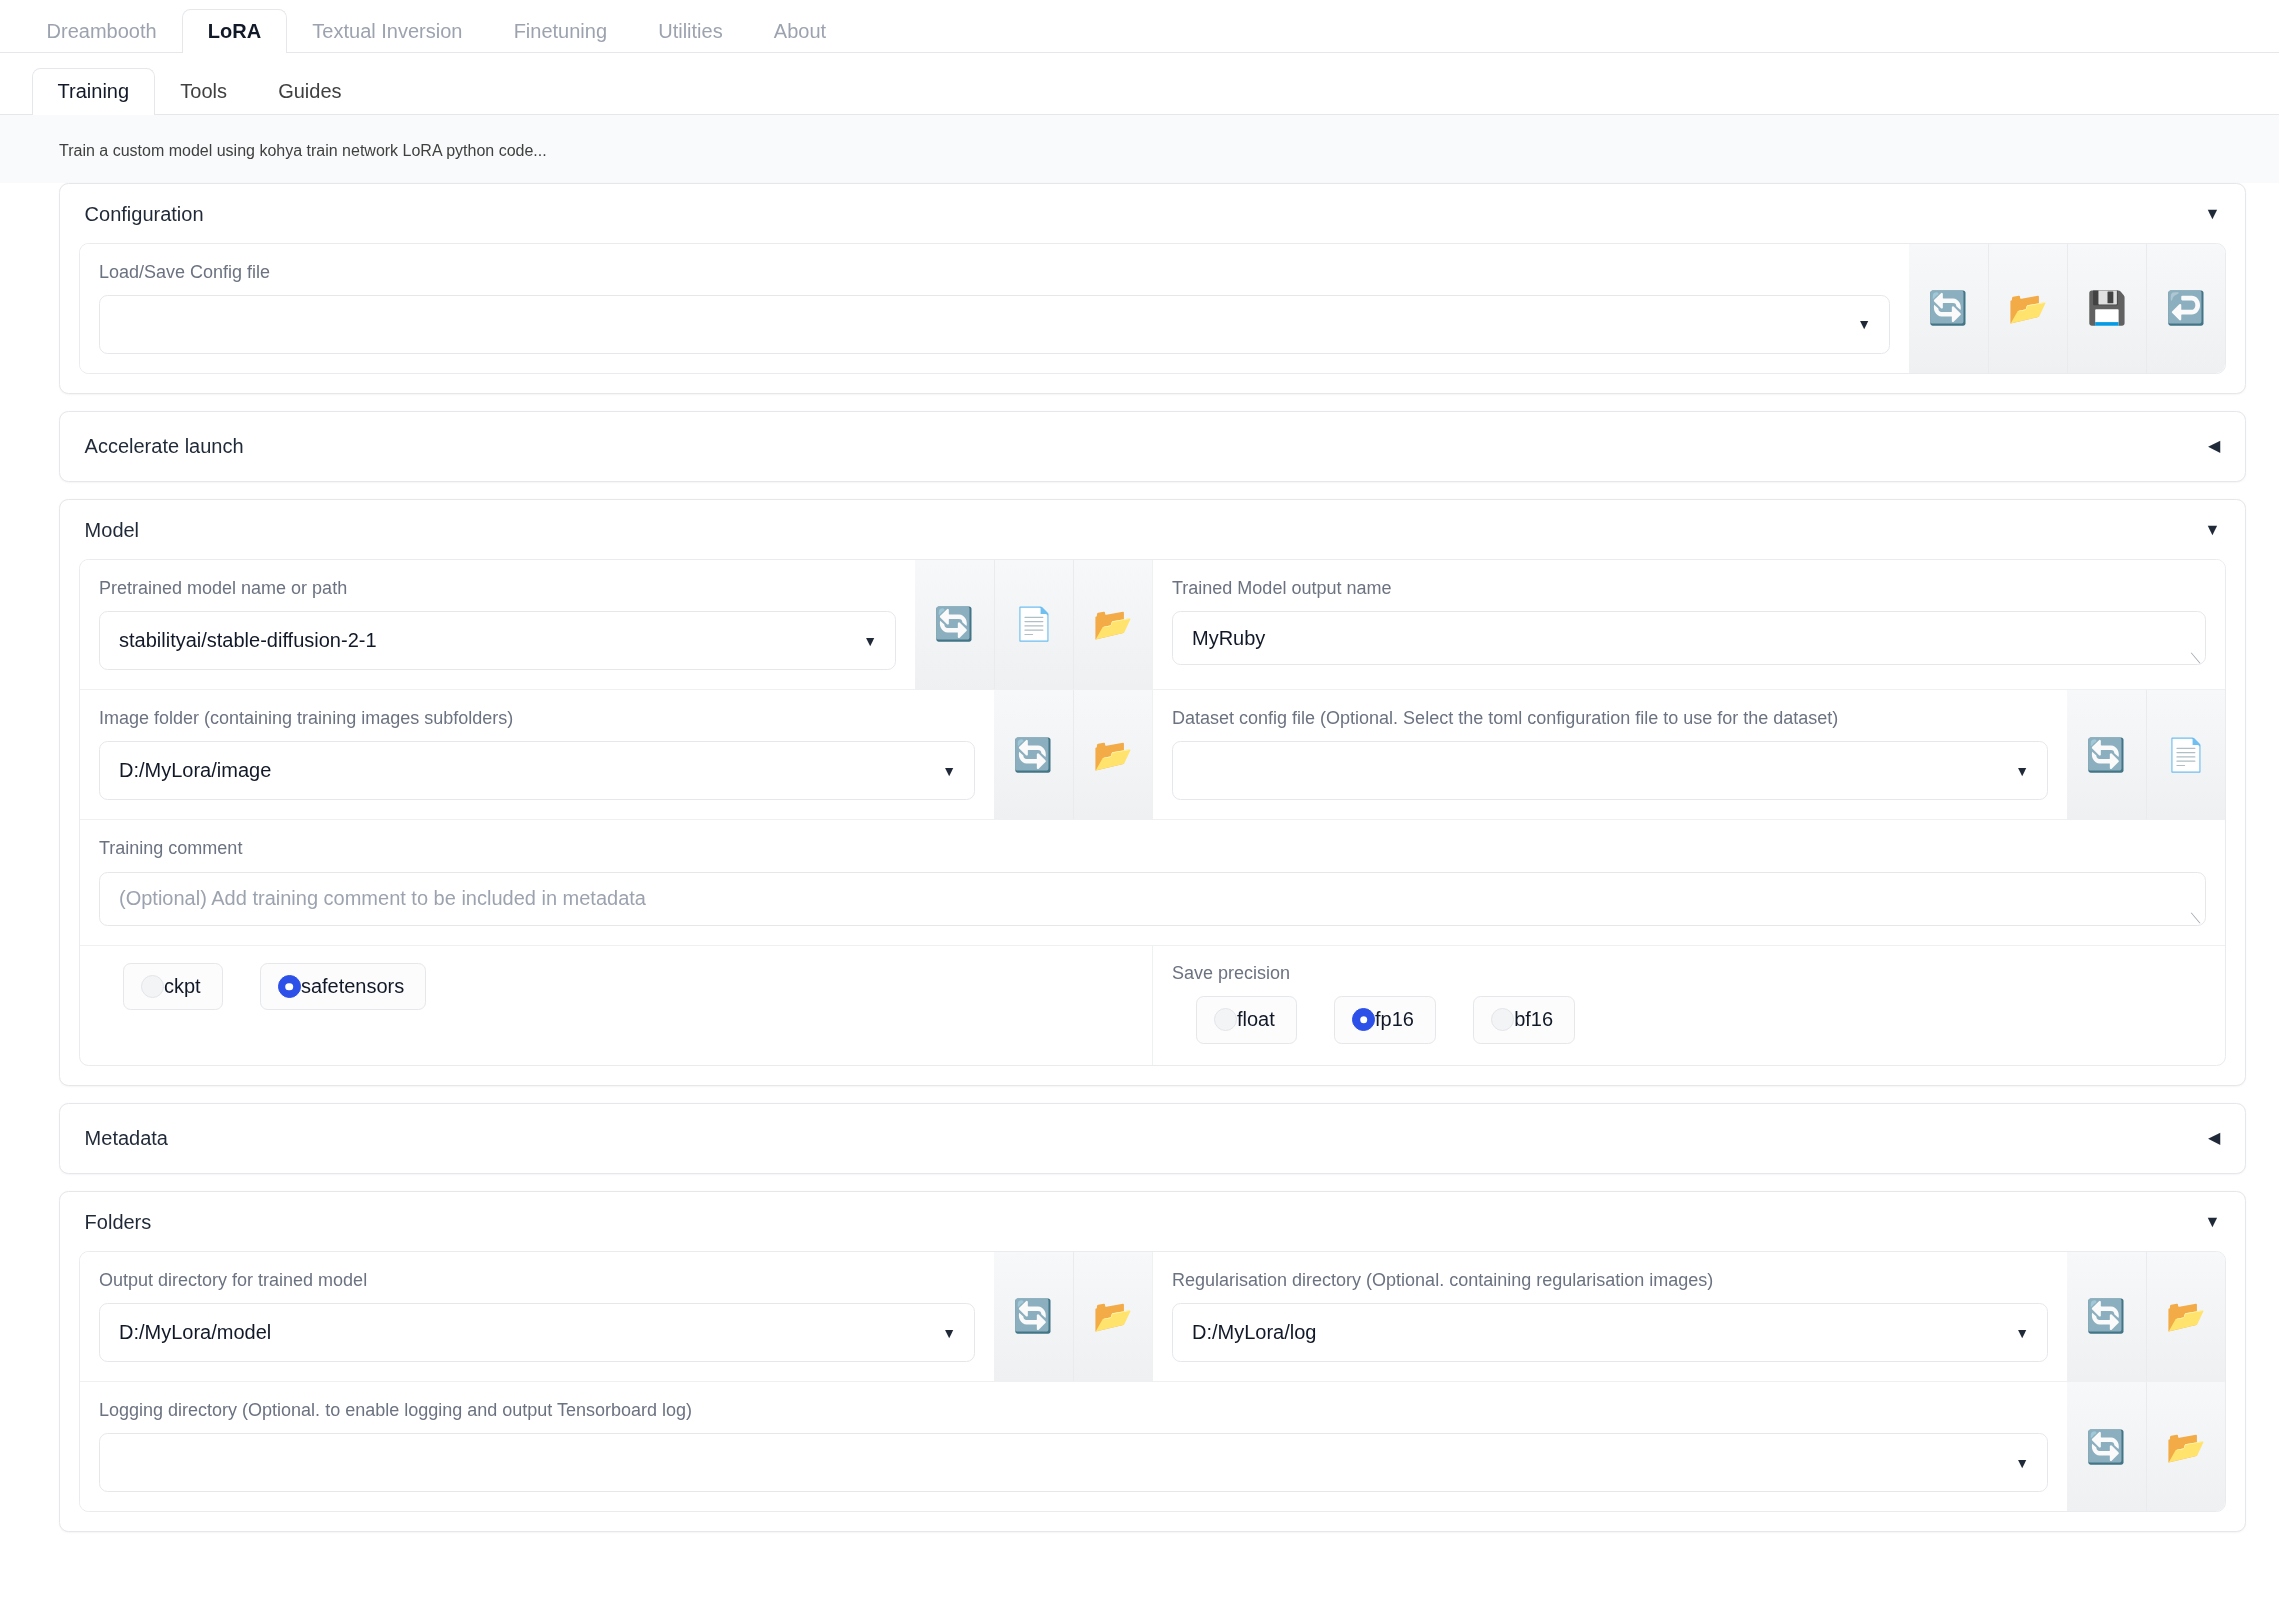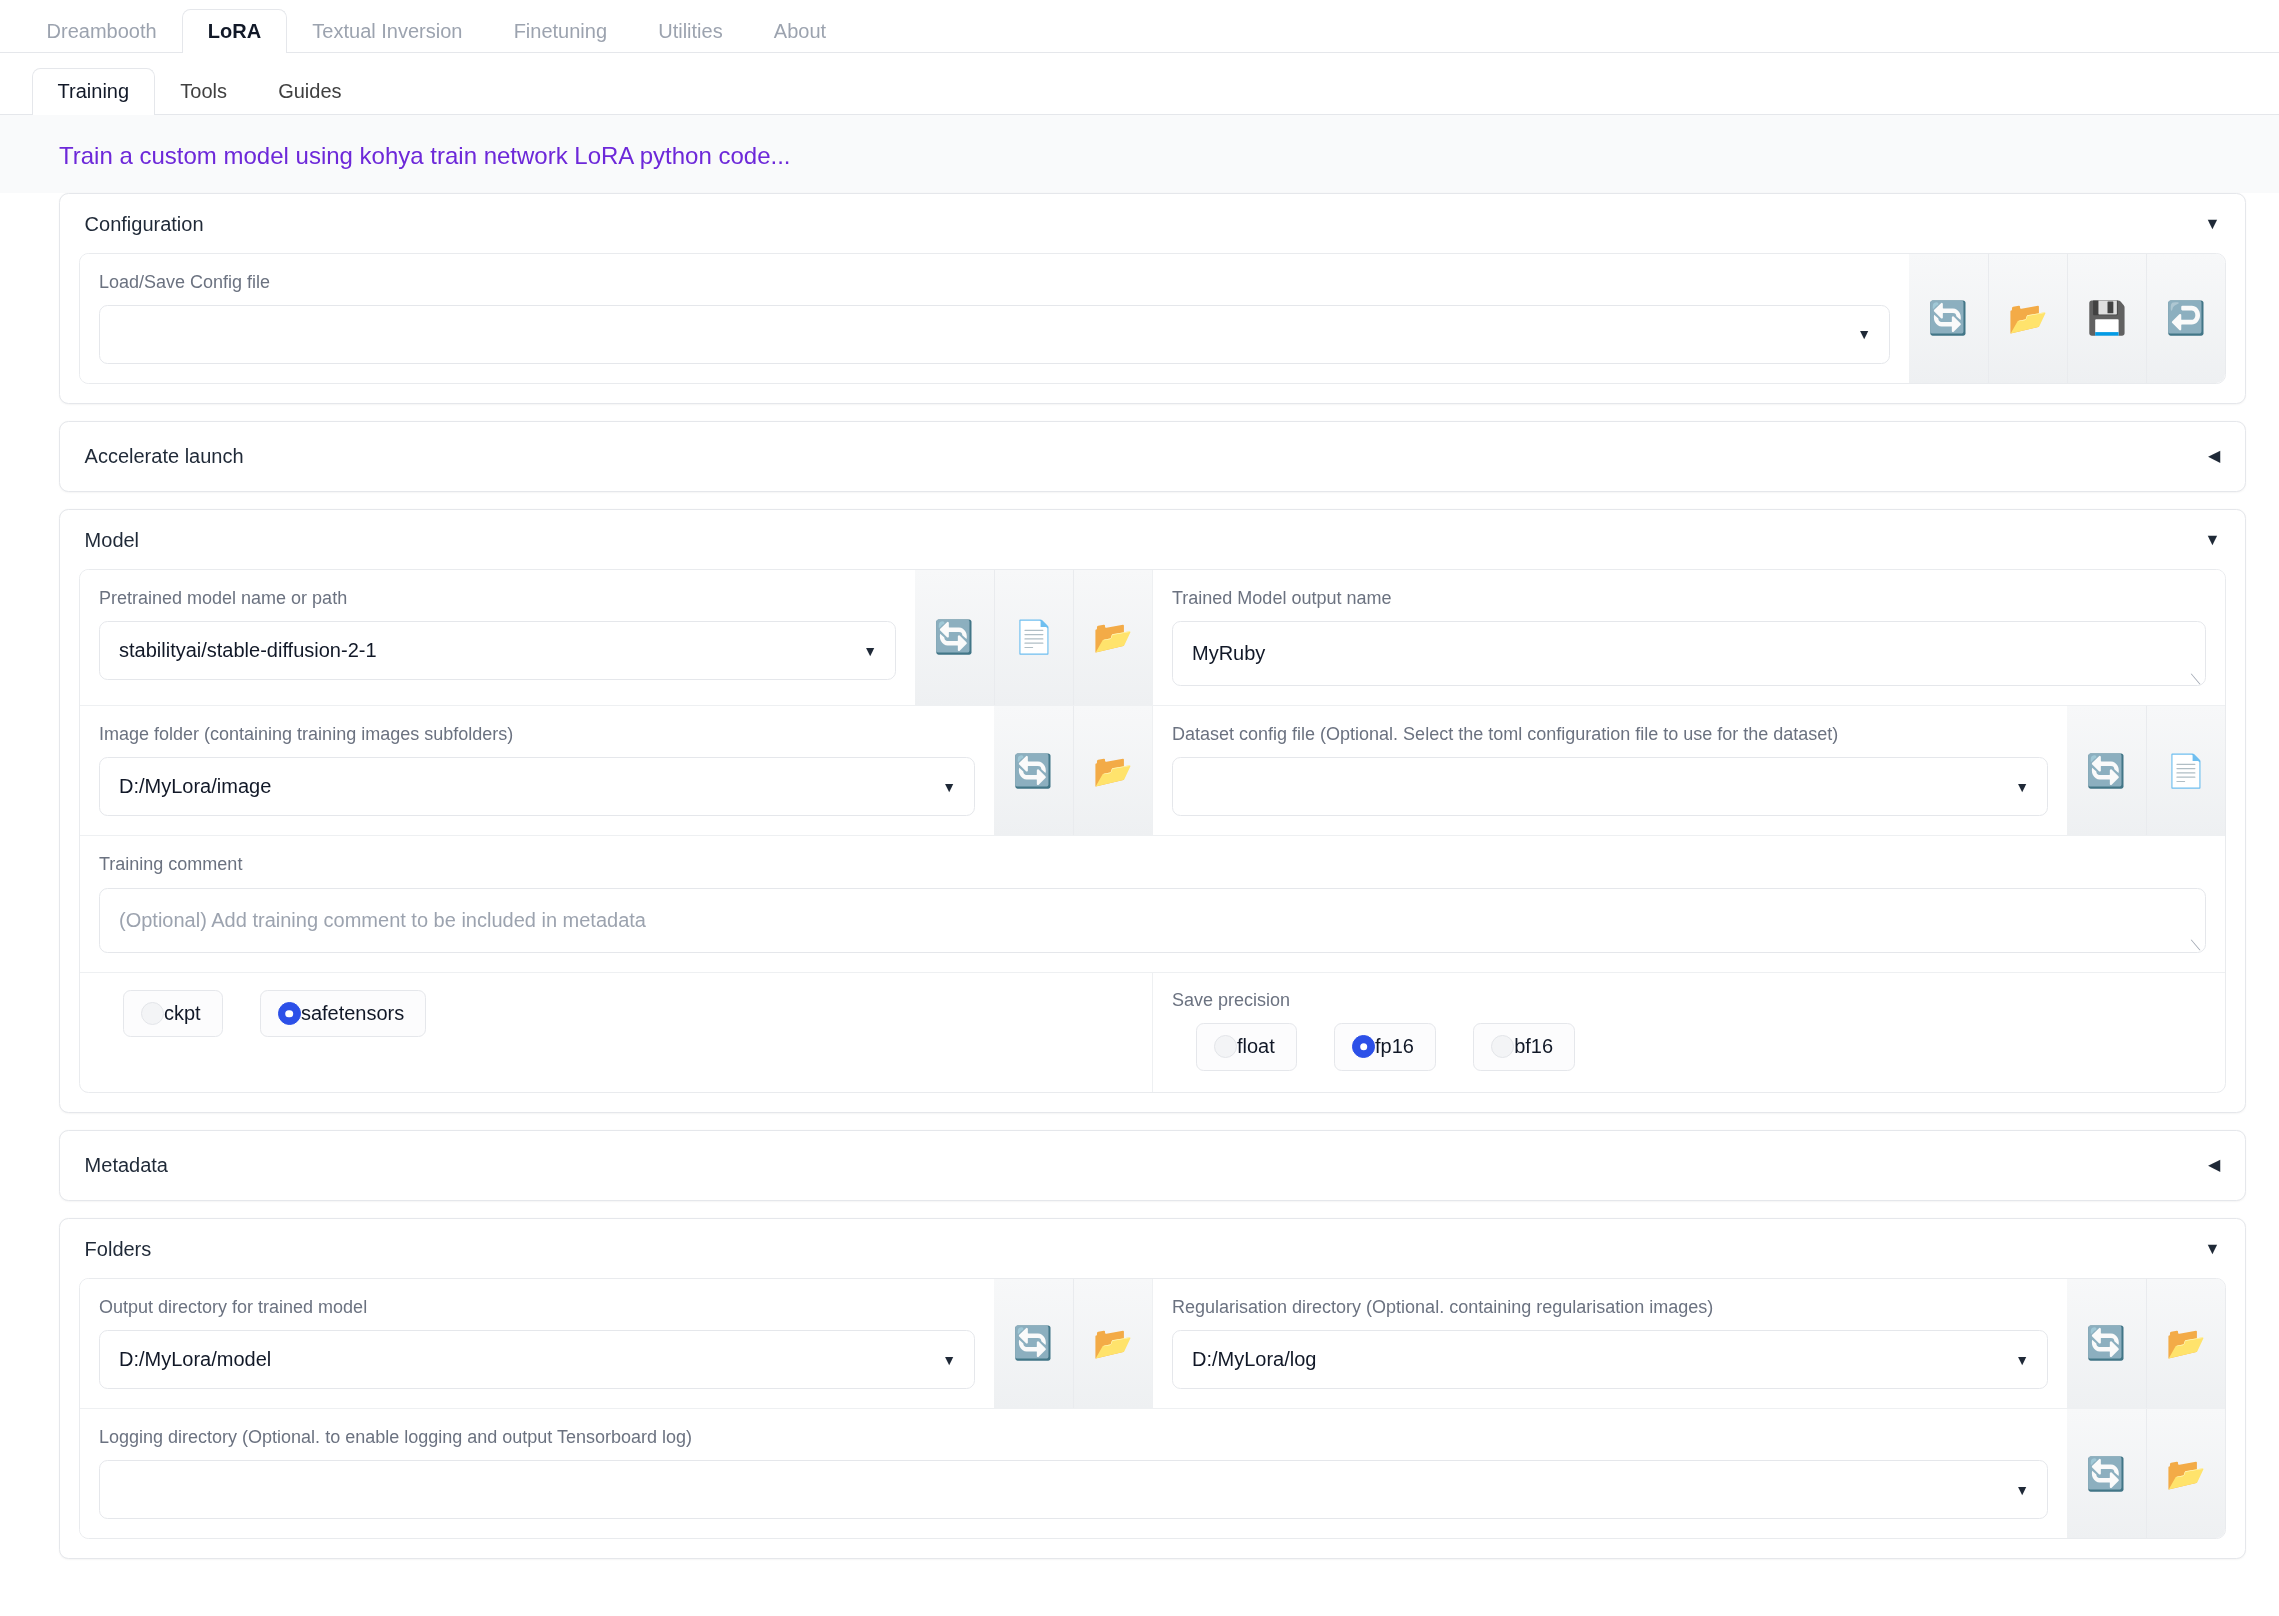--- a/index.html
+++ b/index.html
@@ -70,22 +70,22 @@
   }
 
   
   .page {
     padding: 0 0 0 0;
     background: #ffffff;
     height: calc(1616px - 49px - 62px);
     overflow: hidden;
   }
   .intro {
-    font-size: 24px;
-    color: #6d28d9;
+    font-size: 16px;
+    color: #404040;
     padding: 26.5px 0 23px 59px;
     background: #f9fafb;
   }
 
   
   .accordion {
     margin: 0 34px 17px 59px;
     background: #ffffff;
     border: 0.9px solid #e5e7eb;
     border-radius: 9.5px;
@@ -127,21 +127,21 @@
     padding: 0 49px 0 19px;
     font-size: 20px;
     color: #111827;
   }
   .ctrl .caret {
     position: absolute; right: 18px; top: 50%;
     transform: translateY(-50%);
     font-size: 14px; color: #1f2937;
   }
   .ctrl.ta {
-    height: 65px;
+    height: 54px;
     padding-right: 19px;
     align-items: center;
   }
   .ctrl .resize {
     position: absolute; right: 4.7px; bottom: 1.9px;
     width: 11.4px; height: 11.4px;
     color: #9ca3af; font-size: 14px; line-height: 1;
     transform: scaleX(-1);
   }
   .ph { color: #9ca3af; }

